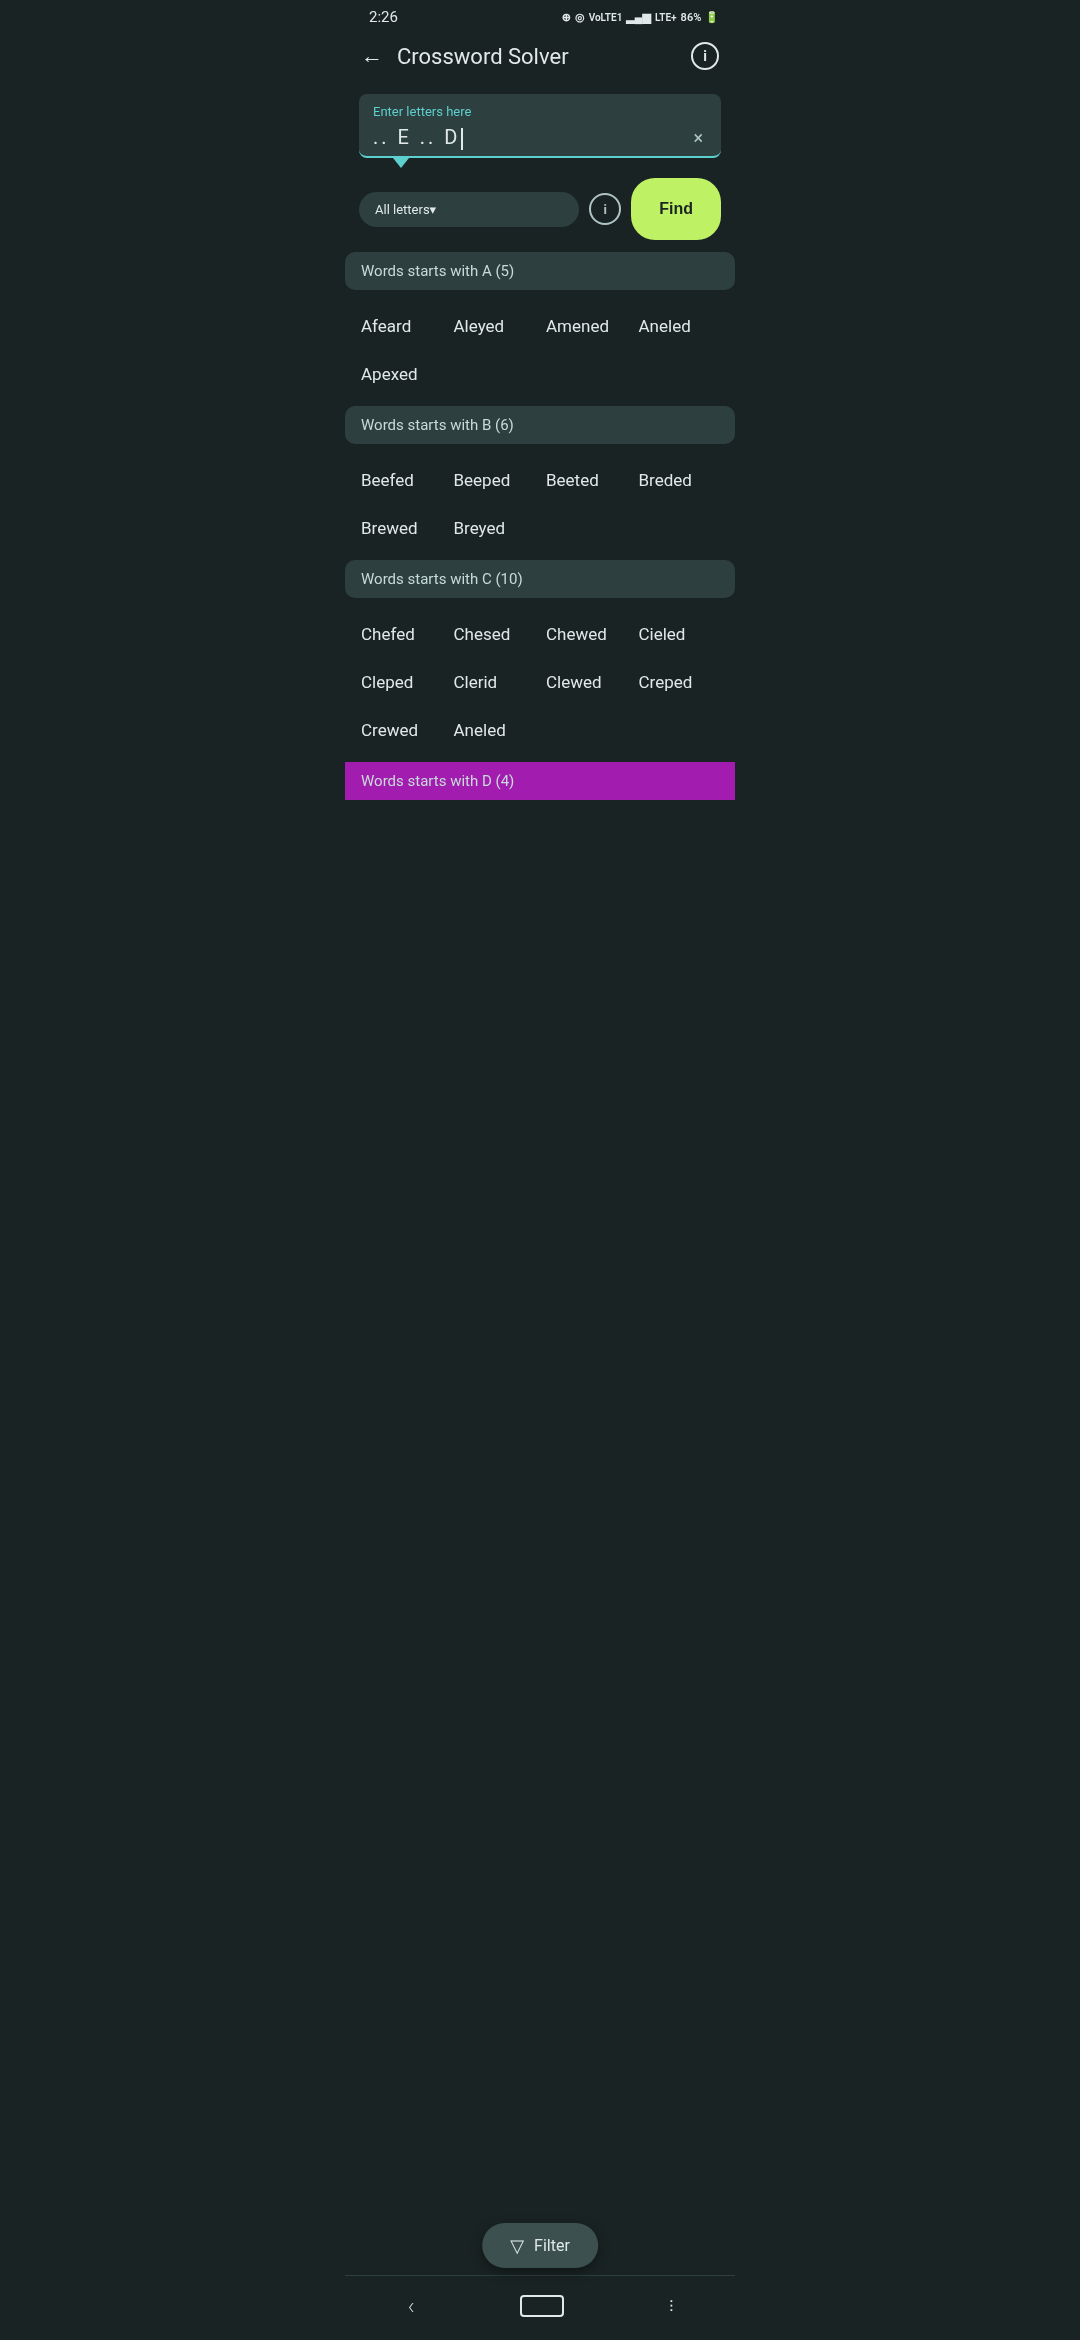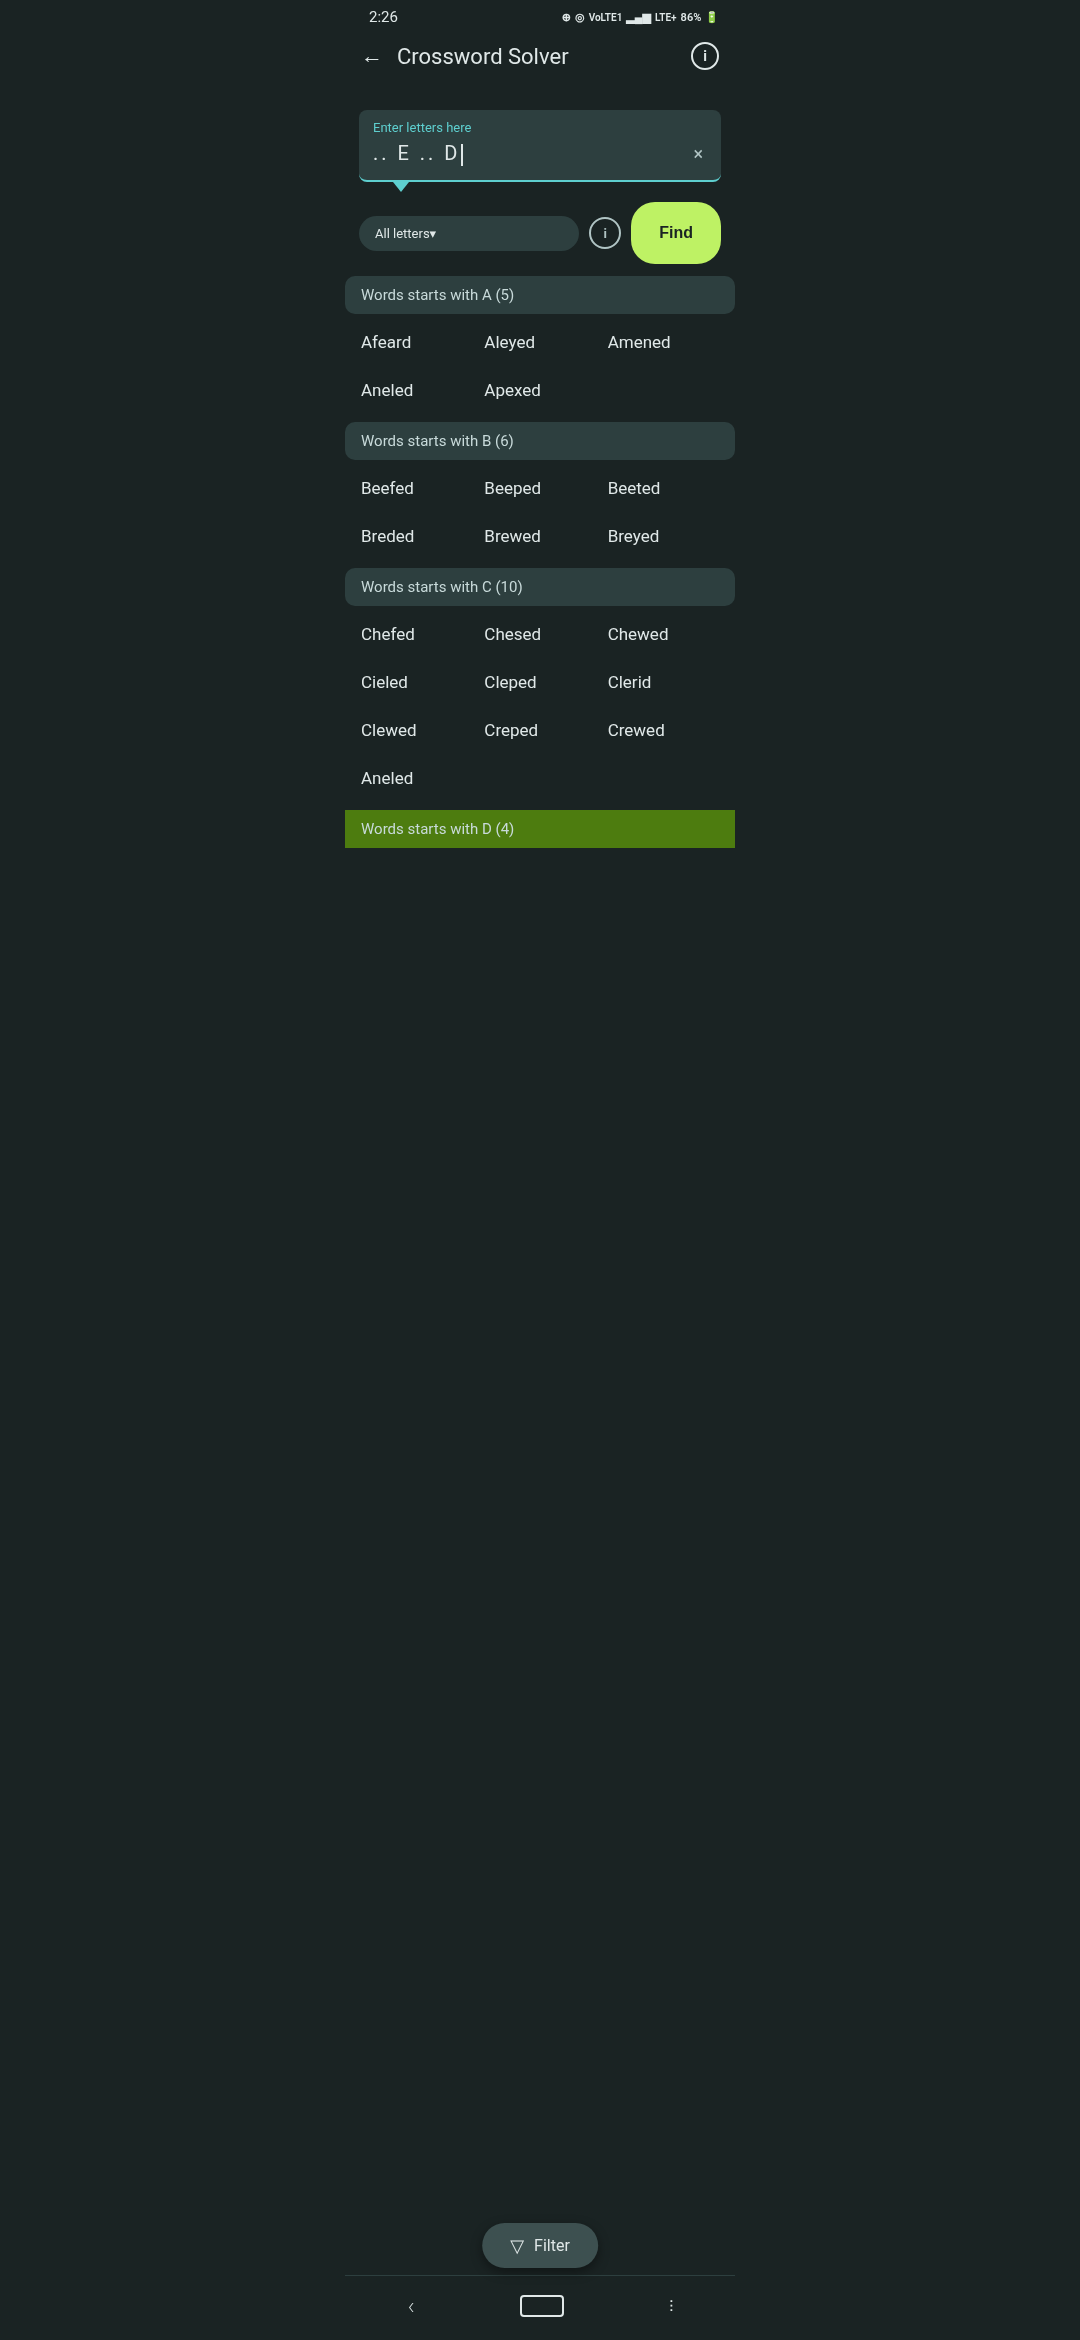--- a/index.html
+++ b/index.html
@@ -77,24 +77,24 @@
       align-items: center;
       justify-content: center;
       font-size: 14px;
       font-weight: 700;
       color: #e0e8e8;
       cursor: pointer;
     }
 
     
     .search-container {
-      margin: 24px 14px 0;
+      margin: 8px 14px 0;
       background: #2d3f3f;
       border-radius: 8px;
-      padding: 10px 14px 12px;
+      padding: 10px 14px 4px;
       border-bottom: 2px solid #5ecfcf;
       position: relative;
     }
 
     .search-label {
       font-size: 13px;
       color: #5ecfcf;
       margin-bottom: 4px;
     }
 
@@ -201,22 +201,23 @@
       background: #2d3f3f;
       padding: 10px 16px;
       font-size: 15px;
       color: #c8dada;
       margin: 4px 0 0;
       border-radius: 10px;
     }
 
     .words-grid {
       display: grid;
-      grid-template-columns: 1fr 1fr 1fr;
+      grid-template-columns: 1fr 1fr 1fr 1fr;
       padding: 4px 10px;
+      margin-top: 8px;
     }
 
     .word-item {
       padding: 14px 6px;
       font-size: 17px;
       color: #e0e8e8;
     }
 
     
     .bottom-nav {
@@ -254,21 +255,21 @@
       gap: 10px;
       font-size: 16px;
       color: #e0e8e8;
       cursor: pointer;
       box-shadow: 0 4px 12px rgba(0,0,0,0.4);
       z-index: 100;
     }
 
     
     .section-header-partial {
-      background: #4d7c0f;
+      background: #a21caf;
       padding: 10px 16px;
       font-size: 15px;
       color: #c8dada;
       margin: 4px 0 0;
     }
   </style>
 </head>
 <body>
 
 <div class="status-bar">

